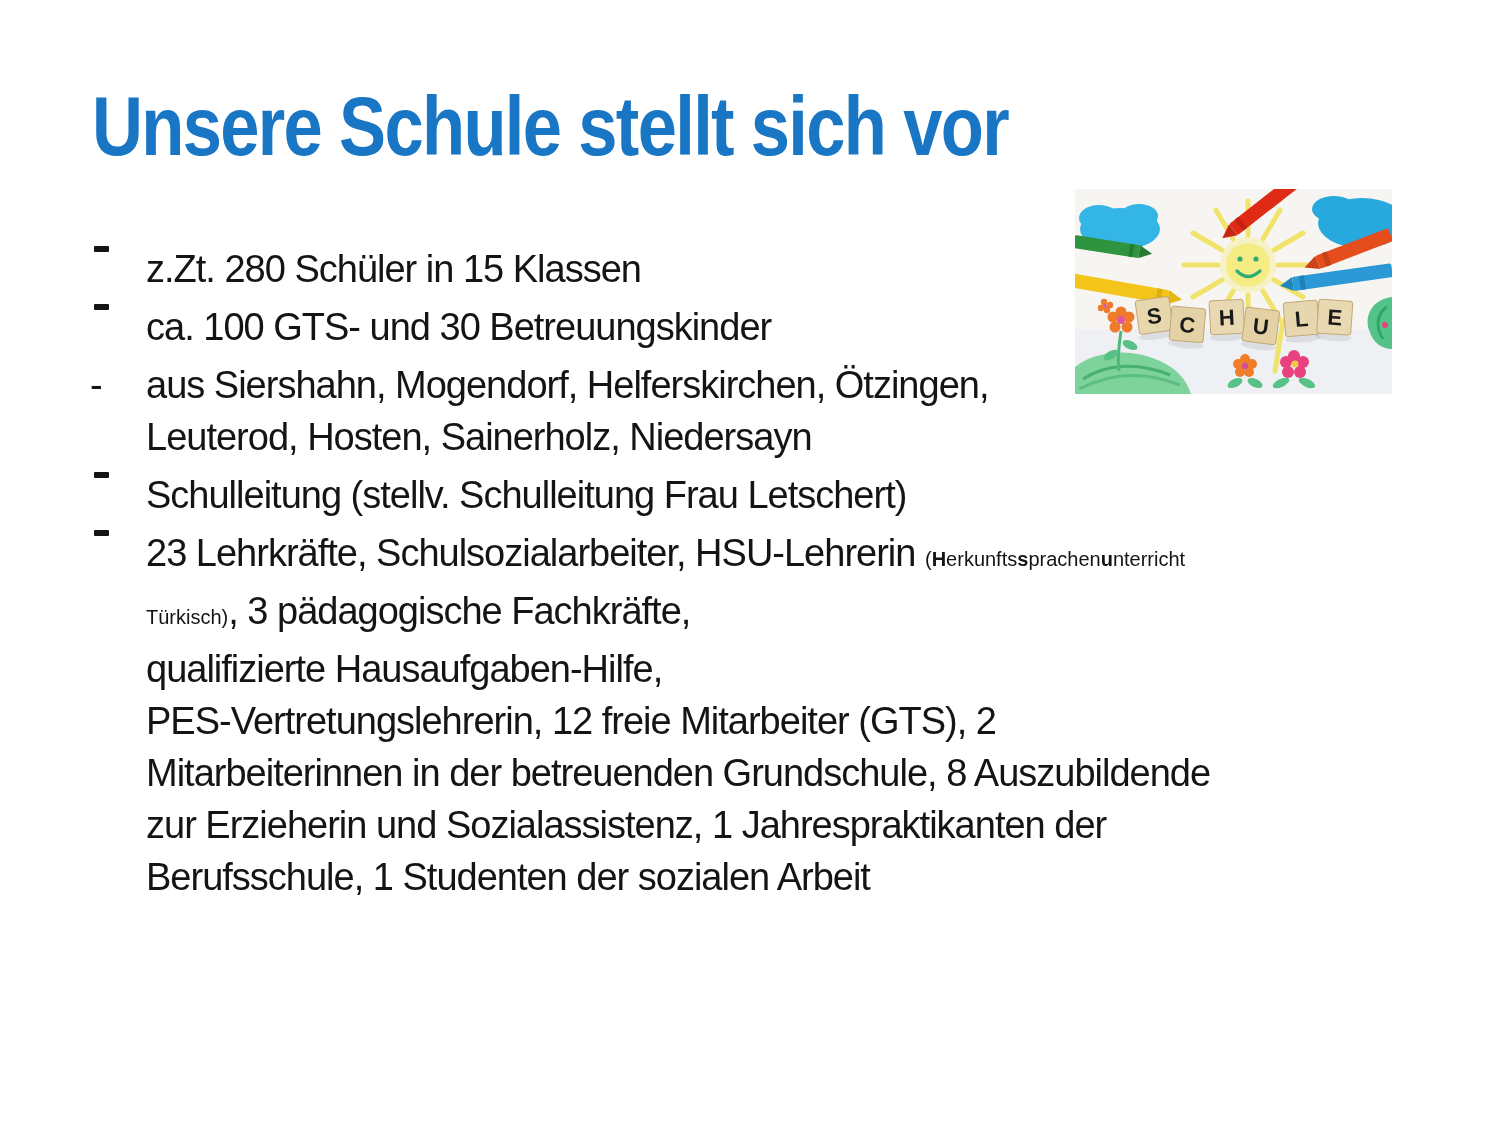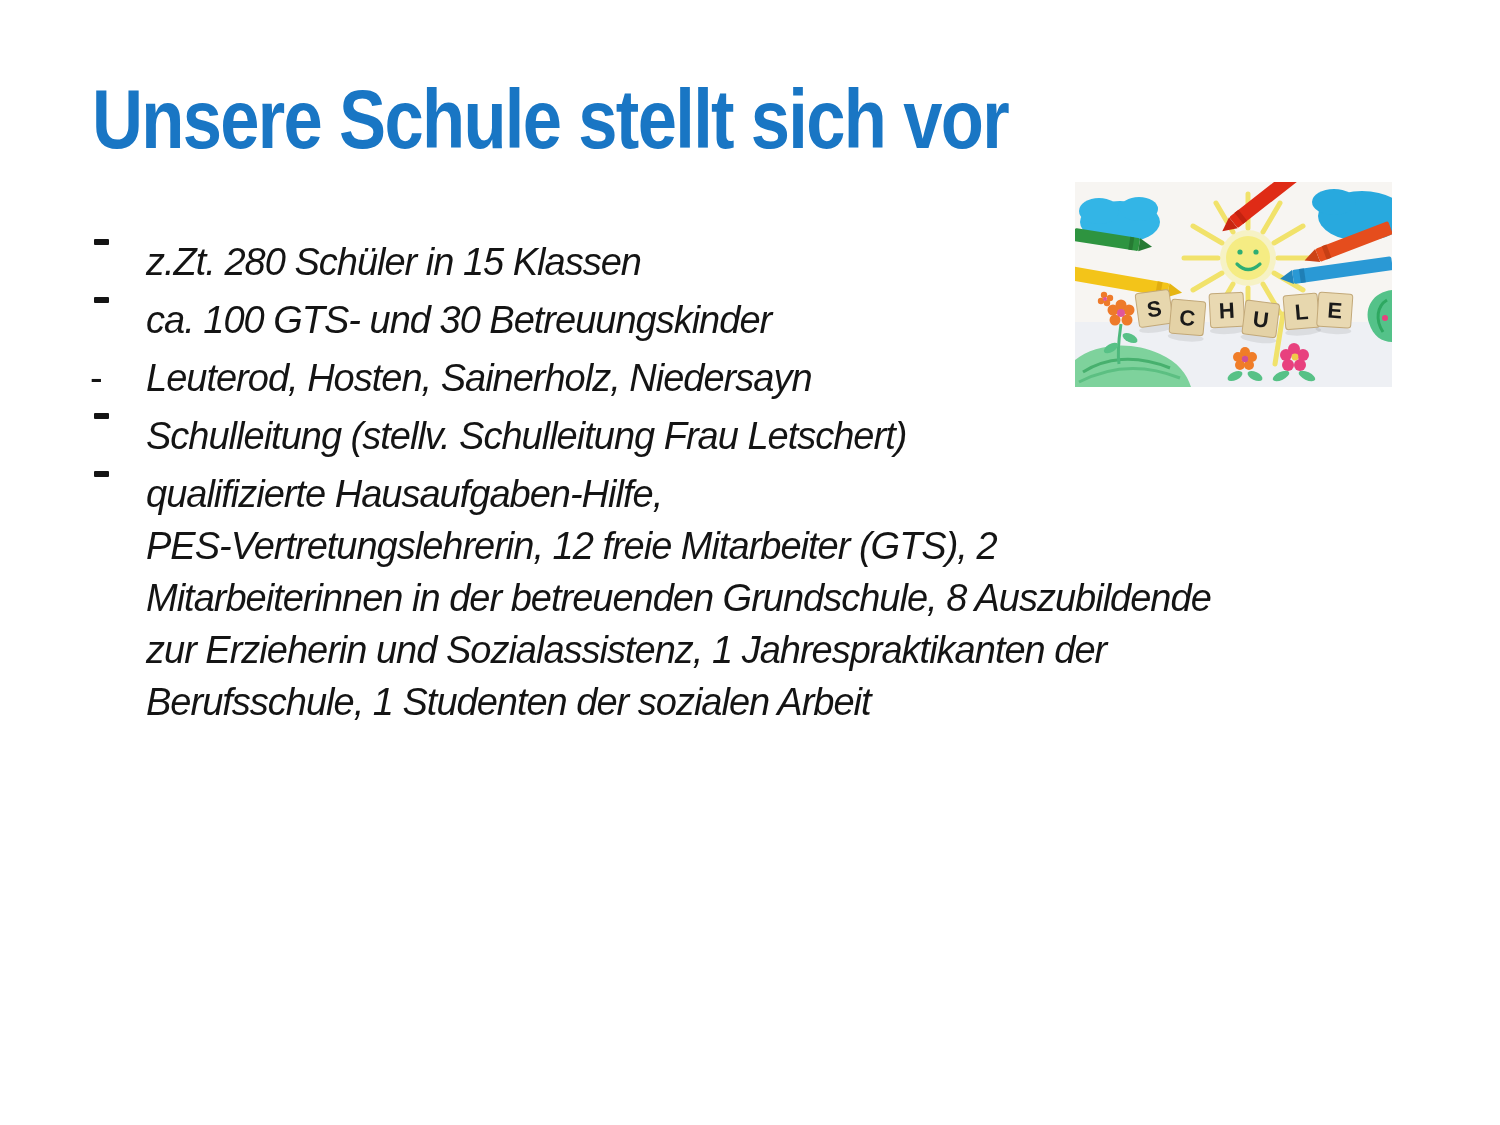--- a/index.html
+++ b/index.html
@@ -2,38 +2,38 @@
 <html><head>
 <meta charset="utf-8">
 <style>
   * { box-sizing: border-box; }
   html,body { margin:0; padding:0; }
   body {
     width:1500px; height:1125px; background:#ffffff;
     font-family:"Liberation Sans", sans-serif;
     position:relative; overflow:hidden; color:#141414;
   }
-  .slide { position:absolute; inset:0; }
+  .slide { position:absolute; inset:0;margin-top:7px; }
   .title {
     position:absolute; left:92px; top:77px;
     font-size:84px; font-weight:bold; line-height:1;
     letter-spacing:-2px; white-space:nowrap;
     transform:scaleX(0.84); transform-origin:left top;
   }
   .content { position:absolute; left:90px; top:236px; width:1350px; }
   .bullet { display:flex; margin-bottom:6px; }
   .marker {
     flex:0 0 56px; position:relative;
     font-size:38px; line-height:52px; color:#141414;
   }
   .marker.raised .dash {
     position:absolute; left:4px; top:3px;
     width:15px; height:6px; background:#141414; border-radius:1px;
   }
-  .btext { flex:1; font-size:38px; line-height:52px; letter-spacing:-1px;font-style:italic; }
+  .btext { flex:1; font-size:38px; line-height:52px; letter-spacing:-1px; }
   .bline { min-height:52px; }
   .small { font-size:20px; letter-spacing:0; }
   .bold  { font-weight:bold; }
   .picture { position:absolute; left:1075px; top:182px; width:317px; height:205px; }
   .picture svg { display:block; width:100%; height:100%; }
 </style>
 </head>
 <body>
 
 <div class="slide">
@@ -53,36 +53,39 @@
         <span class="marker raised">
           <span class="dash"></span>
         </span>
         <div class="btext">
           <div class="bline"><span>ca. 100 GTS- und 30 Betreuungskinder</span></div>
         </div>
       </div>
       <div class="bullet">
         <span class="marker plain">-</span>
         <div class="btext">
+          <div class="bline"><span>aus Siershahn, Mogendorf, Helferskirchen, Ötzingen,</span></div>
           <div class="bline"><span>Leuterod, Hosten, Sainerholz, Niedersayn</span></div>
         </div>
       </div>
       <div class="bullet">
         <span class="marker raised">
           <span class="dash"></span>
         </span>
         <div class="btext">
           <div class="bline"><span>Schulleitung (stellv. Schulleitung Frau Letschert)</span></div>
         </div>
       </div>
       <div class="bullet">
         <span class="marker raised">
           <span class="dash"></span>
         </span>
         <div class="btext">
+          <div class="bline"><span>23 Lehrkräfte, Schulsozialarbeiter, HSU-Lehrerin </span><span class="small">(</span><span class="small bold">H</span><span class="small">erkunfts</span><span class="small bold">s</span><span class="small">prachen</span><span class="small bold">u</span><span class="small">nterricht</span></div>
+          <div class="bline"><span class="small">Türkisch)</span><span>, 3 pädagogische Fachkräfte,</span></div>
           <div class="bline"><span>qualifizierte Hausaufgaben-Hilfe,</span></div>
           <div class="bline"><span>PES-Vertretungslehrerin, 12 freie Mitarbeiter (GTS), 2</span></div>
           <div class="bline"><span>Mitarbeiterinnen in der betreuenden Grundschule, 8 Auszubildende</span></div>
           <div class="bline"><span>zur Erzieherin und Sozialassistenz, 1 Jahrespraktikanten der</span></div>
           <div class="bline"><span>Berufsschule, 1 Studenten der sozialen Arbeit</span></div>
         </div>
       </div>
     </div>
 
   <div class="picture">

